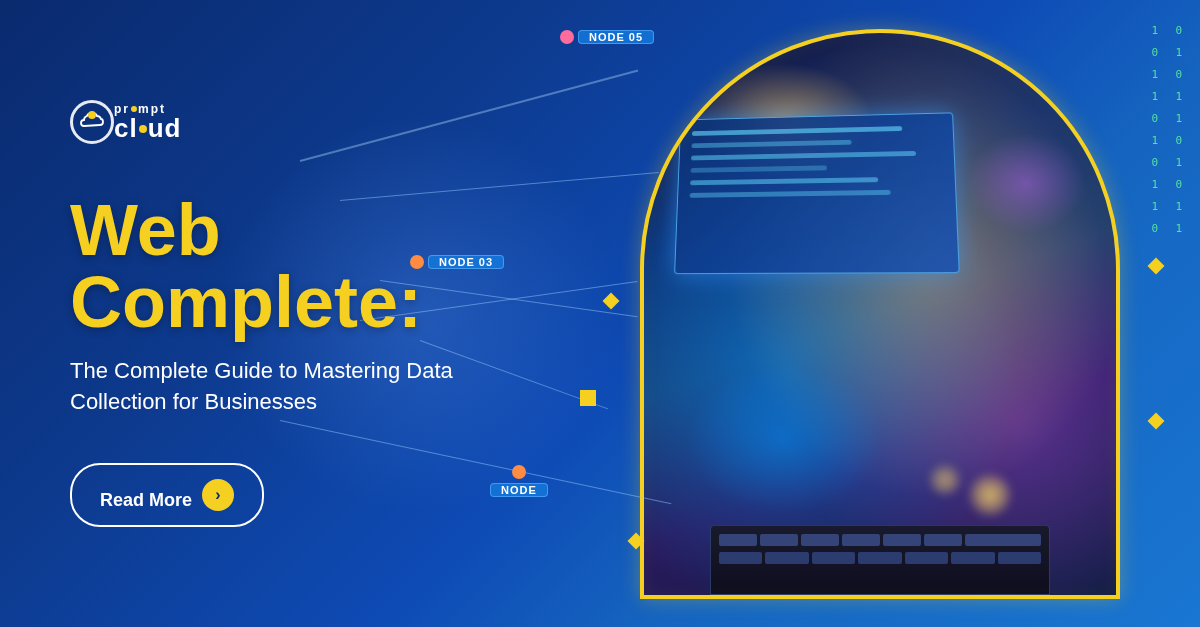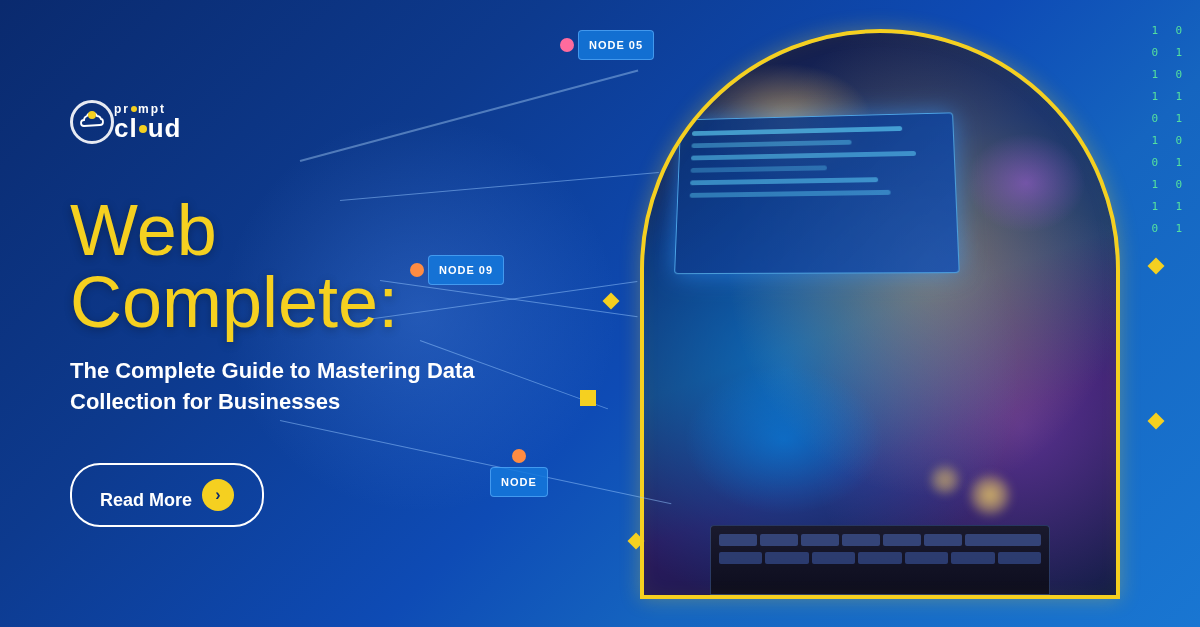--- a/index.html
+++ b/index.html
@@ -64,21 +64,21 @@
       background: #ff6b6b;
       flex-shrink: 0;
     }
     .node-dot.orange { background: #ff8c42; }
     .node-dot.pink { background: #ff6b9d; }
     .node-label {
       background: rgba(20, 120, 220, 0.85);
       color: #ffffff;
       font-size: 11px;
       font-weight: bold;
-      padding: 8px 10px;
+      padding: 0 10px;
       border-radius: 4px;
       letter-spacing: 1px;
       border: 1px solid rgba(100,180,255,0.6);
     }
 
     
     .diamond {
       position: absolute;
       width: 12px;
       height: 12px;
@@ -124,30 +124,30 @@
     }
     .logo-text-wrap {
       display: flex;
       flex-direction: column;
       line-height: 1;
     }
 
     
     .main-title {
       font-size: 72px;
-      font-weight: 400;
+      font-weight: 700;
       color: #f5d020;
       line-height: 1.0;
       margin-bottom: 18px;
       text-shadow: 0 2px 10px rgba(0,0,0,0.3);
     }
 
     .subtitle {
       font-size: 22px;
-      font-weight: 700;
+      font-weight: 400;
       color: #ffffff;
       line-height: 1.4;
       margin-bottom: 45px;
       max-width: 420px;
     }
 
     
     .read-more-btn {
       display: inline-flex;
       align-items: flex-end;
@@ -278,21 +278,21 @@
     <div class="connector-line" style="width:400px; top:420px; left:280px; transform:rotate(12deg);"></div>
   </div>
 
   <div class="node-badge" style="top: 30px; left: 560px;">
     <div class="node-dot pink"></div>
     <div class="node-label">NODE 05</div>
   </div>
 
   <div class="node-badge" style="top: 255px; left: 410px;">
     <div class="node-dot orange"></div>
-    <div class="node-label">NODE 09</div>
+    <div class="node-label">NODE 03</div>
   </div>
 
   <div class="node-badge" style="bottom: 130px; left: 490px; flex-direction: column;">
     <div class="node-dot orange"></div>
     <div class="node-label">NODE</div>
   </div>
 
   <div class="diamond" style="top: 295px; left: 605px;"></div>
   <div class="diamond" style="bottom: 80px; left: 630px;"></div>
   <div class="diamond" style="top: 260px; right: 38px;"></div>

